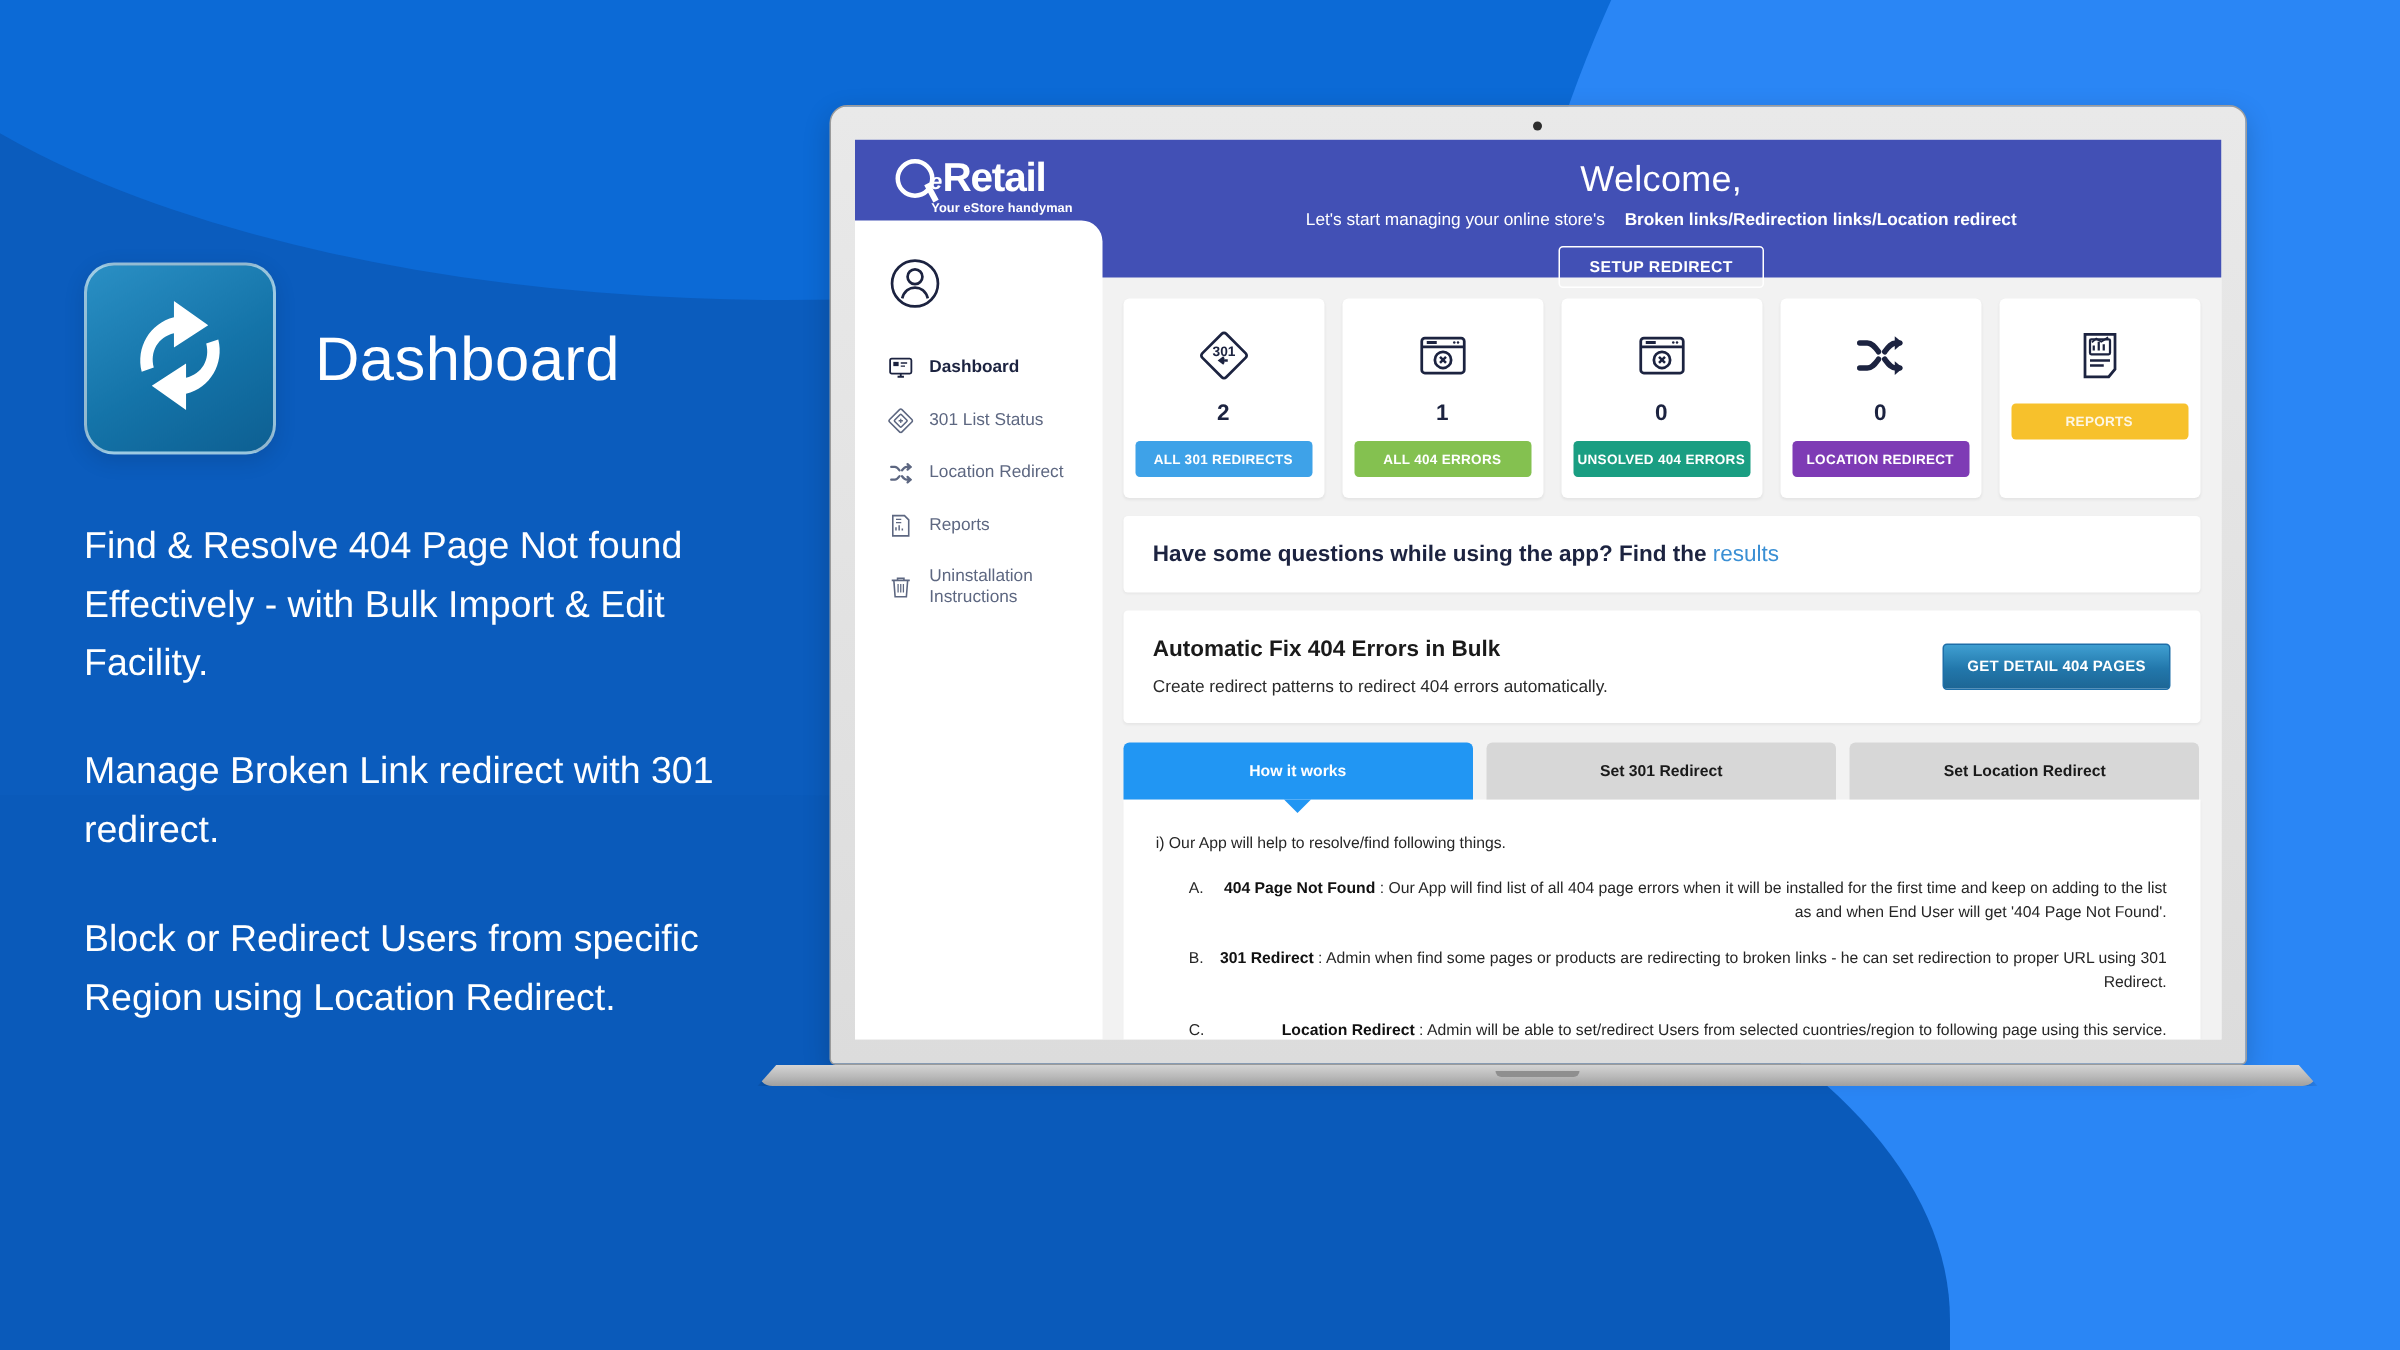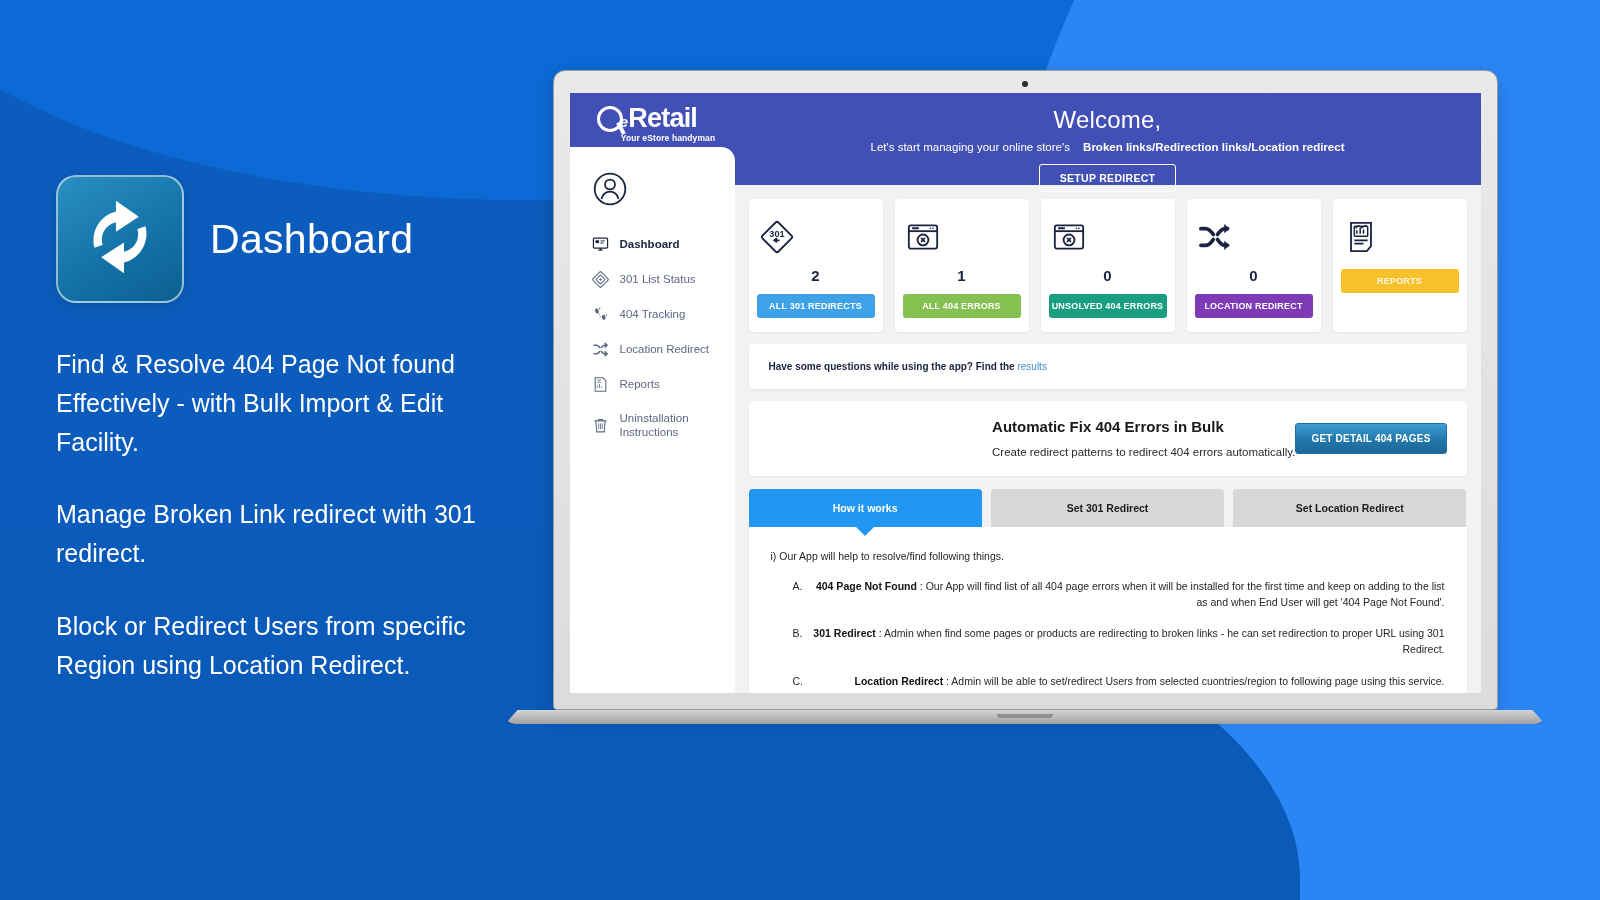--- a/index.html
+++ b/index.html
@@ -198,53 +198,53 @@
   
   .cards { display: flex; gap: 12px; }
   .card {
     flex: 1 1 0;
     background: #ffffff;
     border-radius: 4px;
     padding: 16px 8px 14px 8px;
     text-align: center;
     box-shadow: 0 1px 2px rgba(0,0,0,.06);
   }
-  .card-ico { height: 44px; display: flex; align-items: center; justify-content: flex-start; }
+  .card-ico { height: 44px; display: flex; align-items: center; justify-content: center; }
   .card-ico svg { width: 40px; height: 40px; }
   .card-num {
     font-size: 15px; font-weight: 700; color: #1c2340;
     margin: 8px 0 10px 0;
   }
   .card-btn {
     display: block; width: 100%;
     border: none; border-radius: 3px;
     color: #ffffff; font-size: 9px; font-weight: 700;
     letter-spacing: .2px;
     padding: 7px 2px;
     cursor: pointer;
   }
 
   
   .qstrip {
     margin-top: 12px;
     background: #ffffff;
     border-radius: 3px;
     padding: 17px 20px;
-    font-size: 10px; font-weight: 700; color: #1c2340;
+    font-size: 15px; font-weight: 700; color: #1c2340;
     box-shadow: 0 1px 2px rgba(0,0,0,.05);
   }
   .qstrip a { color: #3a8fd4; text-decoration: none; font-weight: 400; cursor: pointer; }
 
   
   .bulk {
     margin-top: 12px;
     background: #ffffff;
     border-radius: 3px;
     padding: 17px 20px 18px 20px;
-    display: flex; align-items: center; justify-content: flex-end;
+    display: flex; align-items: center; justify-content: space-between;
     box-shadow: 0 1px 2px rgba(0,0,0,.05);
   }
   .bulk-title { font-size: 15px; font-weight: 700; color: #1a1a1a; }
   .bulk-sub { font-size: 11.5px; color: #2a2a2a; margin-top: 11px; }
   .bulk-btn {
     border: 1px solid #1e6ea8;
     background: linear-gradient(180deg,#3f9fd1 0%, #2277ab 55%, #1d6695 100%);
     color: #ffffff; font-size: 10px; font-weight: 700;
     letter-spacing: .2px;
     padding: 9px 15px; border-radius: 3px; cursor: pointer;
@@ -366,30 +366,20 @@
 
           <div class="nav-item">
             <svg class="nav-ico" viewBox="0 0 24 24" fill="none" stroke="#5d6781" stroke-width="1.5">
               <rect x="3.8" y="3.8" width="16.4" height="16.4" rx="1.6" transform="rotate(45 12 12)"></rect>
               <rect x="7.5" y="7.5" width="9" height="9" rx="1" transform="rotate(45 12 12)"></rect>
               <path d="M10 12h4M12 10v4" stroke-width="1.2"></path>
             </svg>
             <span class="nav-label">301 List Status</span>
           </div>
 
-          <div class="nav-item">
-            <svg class="nav-ico" viewBox="0 0 24 24" fill="#5d6781" stroke="none">
-              <ellipse cx="7" cy="7" rx="2.6" ry="3.6" transform="rotate(-18 7 7)"></ellipse>
-              <ellipse cx="16.5" cy="16" rx="2.6" ry="3.6" transform="rotate(-18 16.5 16)"></ellipse>
-              <circle cx="10.8" cy="3.6" r="1.1"></circle>
-              <circle cx="20.2" cy="12.6" r="1.1"></circle>
-              <path d="M10 11 C12 13 12 15 11 17" stroke="#5d6781" stroke-width="1.1" fill="none" stroke-dasharray="2 1.6"></path>
-            </svg>
-            <span class="nav-label">404 Tracking</span>
-          </div>
 
           <div class="nav-item">
             <svg class="nav-ico" viewBox="0 0 24 24" fill="none" stroke="#5d6781" stroke-width="2.1" stroke-linecap="round">
               <path d="M3 6h3.5c2 0 3 1.4 4.4 3.3M13.2 14.8c1.3 1.8 2.3 3.2 4.3 3.2H21"></path>
               <path d="M3 18h3.5c2 0 3-1.4 4.4-3.3M13.2 9.2c1.3-1.8 2.3-3.2 4.3-3.2H21"></path>
               <path d="M18.4 3.4 21.2 6l-2.8 2.6M18.4 15.4 21.2 18l-2.8 2.6" fill="#5d6781"></path>
             </svg>
             <span class="nav-label">Location Redirect</span>
           </div>
 

